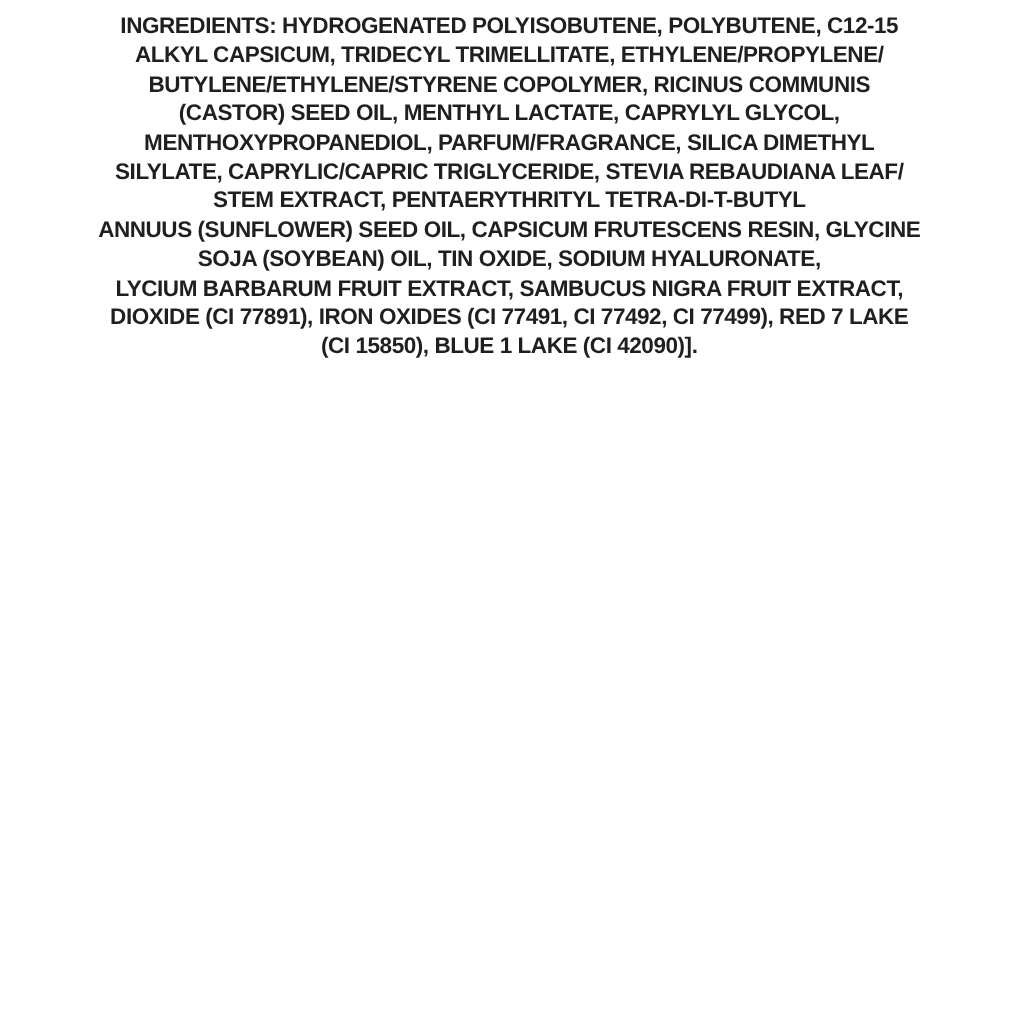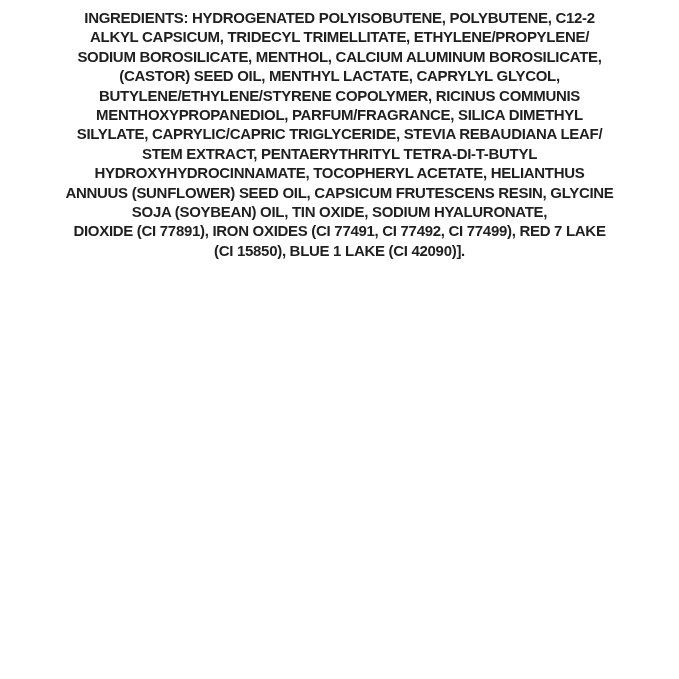--- a/index.html
+++ b/index.html
@@ -30,27 +30,26 @@
     color: #1f1f1f;
     white-space: nowrap;
     text-align: center;
   }
 </style>
 </head>
 <body>
 
 <div class="canvas">
   <div class="ingredients-block">
-    <div class="ingredient-line">INGREDIENTS: HYDROGENATED POLYISOBUTENE, POLYBUTENE, C12-2</div>
+    <div class="ingredient-line">INGREDIENTS: HYDROGENATED POLYISOBUTENE, POLYBUTENE, C12-15</div>
     <div class="ingredient-line">ALKYL CAPSICUM, TRIDECYL TRIMELLITATE, ETHYLENE/PROPYLENE/</div>
-    <div class="ingredient-line">SODIUM BOROSILICATE, MENTHOL, CALCIUM ALUMINUM BOROSILICATE,</div>
+    <div class="ingredient-line">BUTYLENE/ETHYLENE/STYRENE COPOLYMER, RICINUS COMMUNIS</div>
     <div class="ingredient-line">(CASTOR) SEED OIL, MENTHYL LACTATE, CAPRYLYL GLYCOL,</div>
-    <div class="ingredient-line">BUTYLENE/ETHYLENE/STYRENE COPOLYMER, RICINUS COMMUNIS</div>
     <div class="ingredient-line">MENTHOXYPROPANEDIOL, PARFUM/FRAGRANCE, SILICA DIMETHYL</div>
     <div class="ingredient-line">SILYLATE, CAPRYLIC/CAPRIC TRIGLYCERIDE, STEVIA REBAUDIANA LEAF/</div>
     <div class="ingredient-line">STEM EXTRACT, PENTAERYTHRITYL TETRA-DI-T-BUTYL</div>
-    <div class="ingredient-line">HYDROXYHYDROCINNAMATE, TOCOPHERYL ACETATE, HELIANTHUS</div>
     <div class="ingredient-line">ANNUUS (SUNFLOWER) SEED OIL, CAPSICUM FRUTESCENS RESIN, GLYCINE</div>
     <div class="ingredient-line">SOJA (SOYBEAN) OIL, TIN OXIDE, SODIUM HYALURONATE,</div>
+    <div class="ingredient-line">LYCIUM BARBARUM FRUIT EXTRACT, SAMBUCUS NIGRA FRUIT EXTRACT,</div>
     <div class="ingredient-line">DIOXIDE (CI 77891), IRON OXIDES (CI 77491, CI 77492, CI 77499), RED 7 LAKE</div>
     <div class="ingredient-line">(CI 15850), BLUE 1 LAKE (CI 42090)].</div>
   </div>
 </div>
 
 </body></html>

